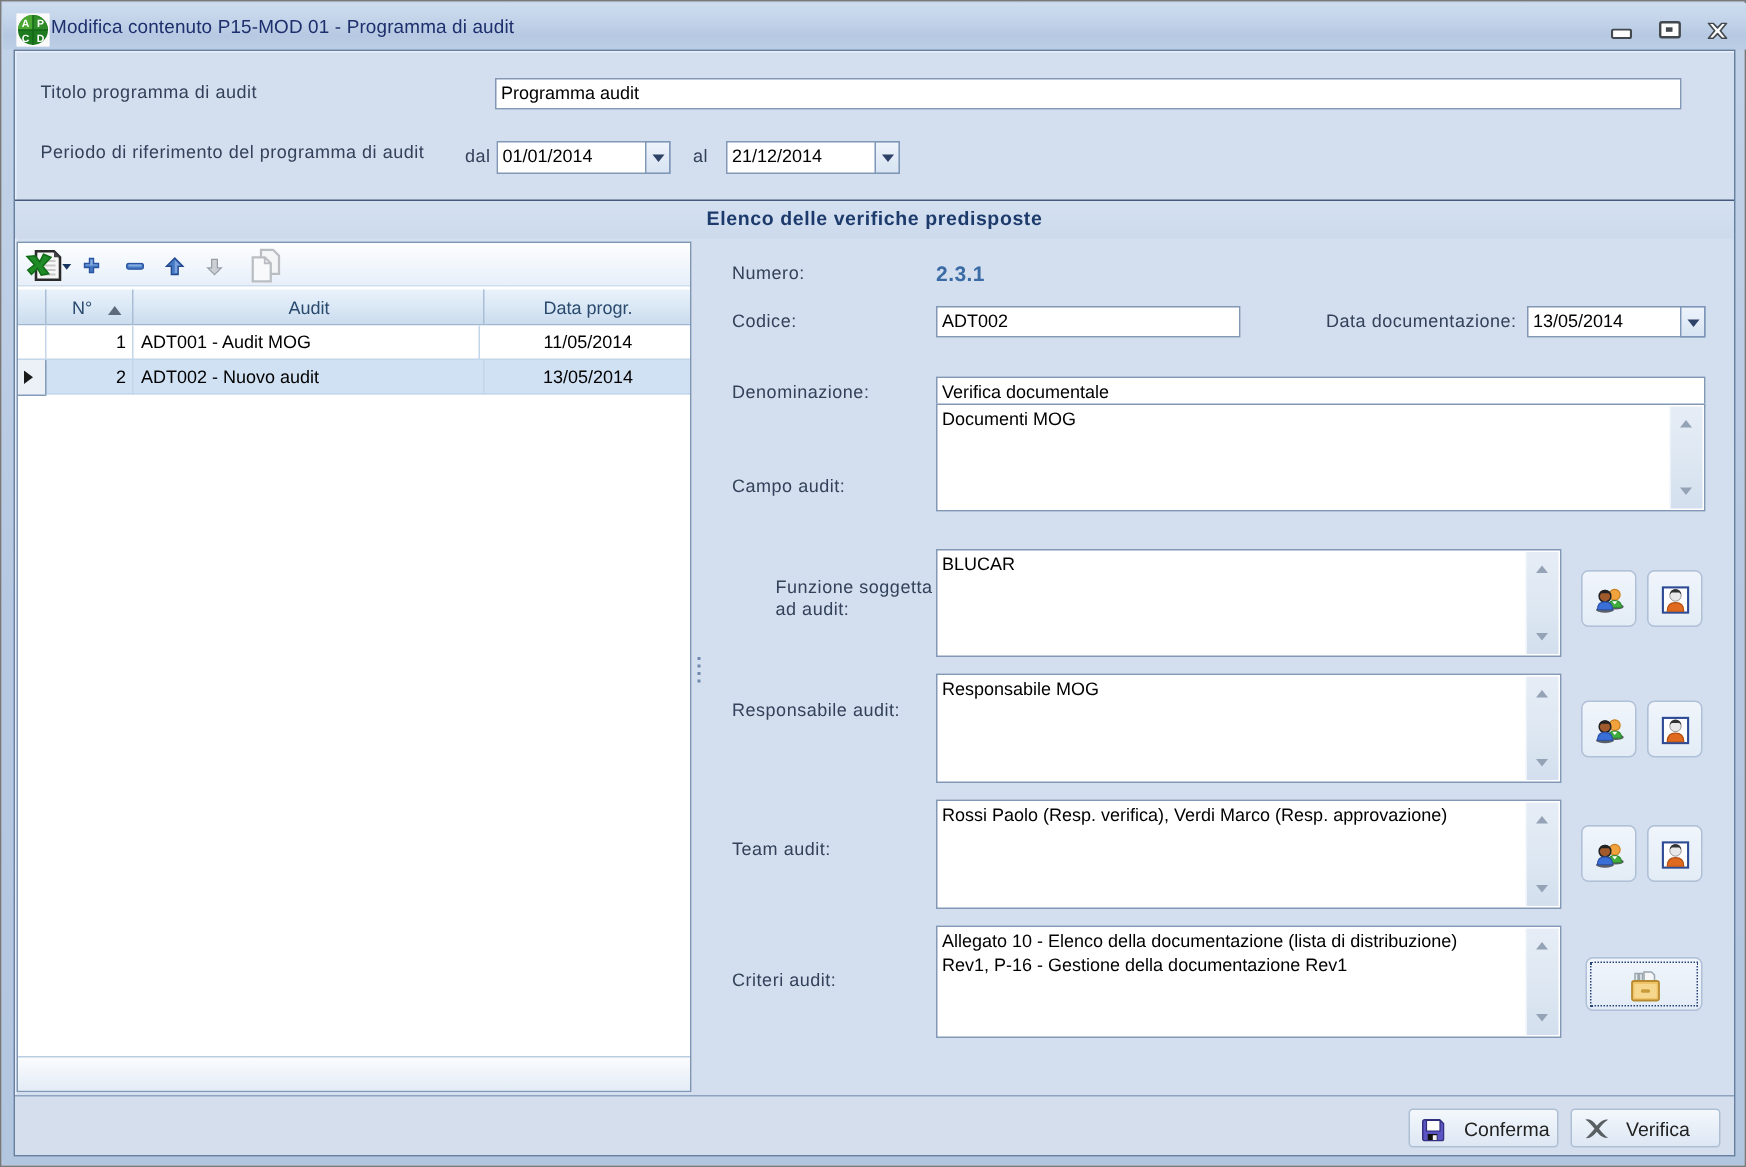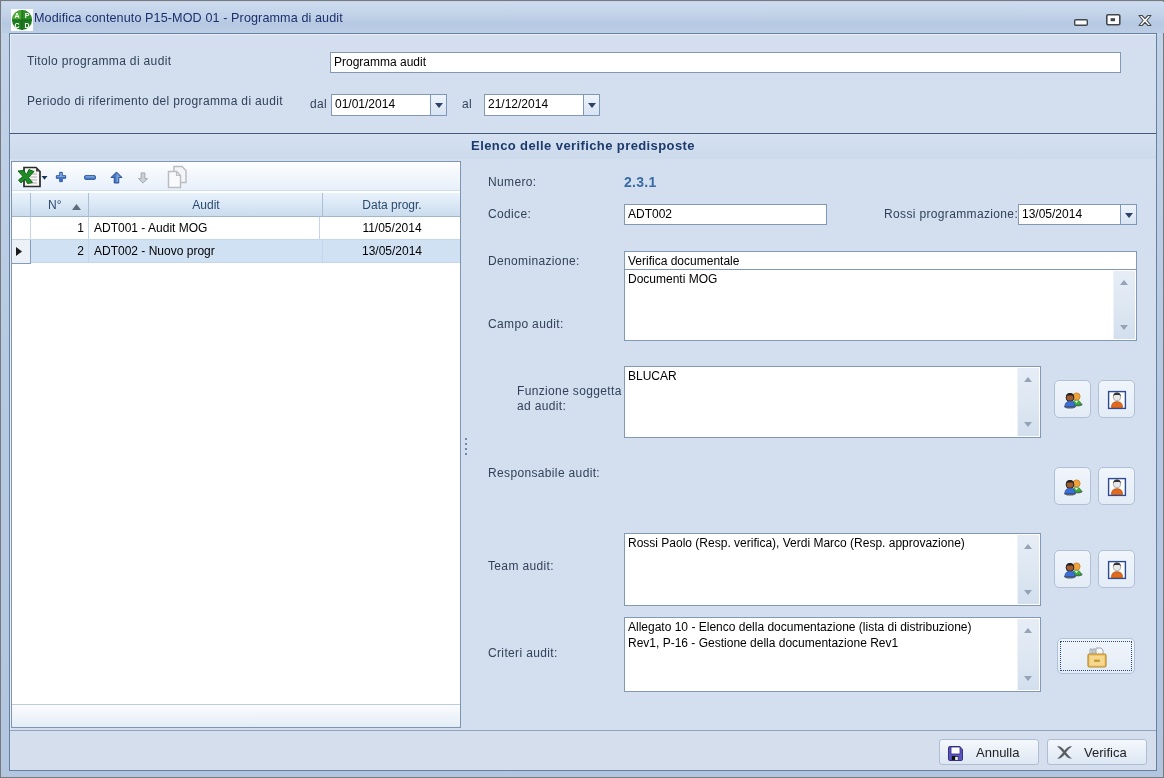--- a/index.html
+++ b/index.html
@@ -156,33 +156,33 @@
       <div class="gc" style="left:78px; width:230px; padding-left:4px;">ADT001 - Audit MOG</div>
       <div class="gc" style="left:312px; width:136px; text-align:center; border-right:none;">11/05/2014</div>
     </div>
     <div class="grow" style="top:78px; height:23px; background:#d1e1f4;">
       <div class="gc" style="left:0; width:19px; background:#ecf1f8; border-right:1px solid #839cba; box-shadow:0 1px 0 #839cba;">
           <svg style="position:absolute; left:4px; top:7px;" width="6" height="9" viewBox="0 0 6 9">
             <path d="M0 0 L6 4.5 L0 9 Z" fill="#1a1a1a"></path>
           </svg>
         </div>
       <div class="gc" style="left:20px; width:57px; text-align:right; padding-right:4px;">2</div>
-      <div class="gc" style="left:78px; width:233px; padding-left:4px;">ADT002 - Nuovo progr</div>
+      <div class="gc" style="left:78px; width:233px; padding-left:4px;">ADT002 - Nuovo audit</div>
       <div class="gc" style="left:312px; width:136px; text-align:center; border-right:none;">13/05/2014</div>
     </div>
     <div id="gridfoot"></div>
   </div>
 
   <div class="lbl" style="left:487px; top:174px;">Numero:</div>
   <div class="lbl" style="left:623px; top:173px; font-weight:bold; font-size:14px; letter-spacing:0.3px; color:#3a6ba5;">2.3.1</div>
   <div class="lbl" style="left:487px; top:206px;">Codice:</div>
   <div class="tb" style="left:623px; top:203px; width:203px; height:21px;">
       <div class="txt">ADT002</div>
     </div>
-  <div class="lbl" style="left:883px; top:206px;">Rossi programmazione:</div>
+  <div class="lbl" style="left:883px; top:206px;">Data documentazione:</div>
   <div class="tb" style="left:1017px; top:203px; width:119px; height:21px;">
       <div class="txt">13/05/2014</div>
       <div class="ddbtn"></div>
     </div>
   <div class="lbl" style="left:487px; top:253px;">Denominazione:</div>
   <div class="tb" style="left:623px; top:250px; width:513px; height:21px;">
       <div class="txt">Verifica documentale</div>
     </div>
   <div class="lbl" style="left:487px; top:316px;">Campo audit:</div>
   <div class="ta" style="left:623px; top:268px; width:513px; height:72px;">
@@ -204,20 +204,27 @@
       <svg class="icpeople" viewBox="0 0 20 20">
         <use href="#icon-people"></use>
       </svg>
     </div>
   <div class="sqbtn" style="left:1097px; top:379px;">
       <svg class="icpeople" viewBox="0 0 20 20">
         <use href="#icon-person"></use>
       </svg>
     </div>
   <div class="lbl" style="left:487px; top:465px;">Responsabile audit:</div>
+  <div class="ta" style="left:623px; top:448px; width:417px; height:73px;">
+      <div class="txt">Responsabile MOG</div>
+      <div class="sb">
+        <div class="up"></div>
+        <div class="dn"></div>
+      </div>
+    </div>
   <div class="sqbtn" style="left:1053px; top:466px;">
       <svg class="icpeople" viewBox="0 0 20 20">
         <use href="#icon-people"></use>
       </svg>
     </div>
   <div class="sqbtn" style="left:1097px; top:466px;">
       <svg class="icpeople" viewBox="0 0 20 20">
         <use href="#icon-person"></use>
       </svg>
     </div>
@@ -279,21 +286,21 @@
   </svg>
 
   <div id="bottombar">
     <div class="btn" style="left:929px;">
       <svg style="position:absolute; left:8px; top:6px;" width="15" height="15" viewBox="0 0 15 15">
         <path d="M1.8 0.5 L11.8 0.5 L14.5 3.2 L14.5 13.2 A1.3 1.3 0 0 1 13.2 14.5 L1.8 14.5 A1.3 1.3 0 0 1 0.5 13.2 L0.5 1.8 A1.3 1.3 0 0 1 1.8 0.5 Z" fill="#5b55c4" stroke="#353181" stroke-width="1"></path>
         <path d="M3 1 L12 1 L12 8 L3 8 Z" fill="#fff" stroke="#2e2a78" stroke-width="0.8"></path>
         <rect x="3.8" y="10" width="6.4" height="4" fill="#111"></rect>
         <rect x="7.2" y="10.8" width="2.6" height="3.2" fill="#f2f2f2"></rect>
       </svg>
-      <span>Annulla</span>
+      <span>Conferma</span>
     </div>
     <div class="btn" style="left:1037px;">
       <svg style="position:absolute; left:8px; top:5px;" width="17" height="15" viewBox="0 0 17 15">
         <path d="M1 1.5 C4 0.5 6 2.5 8.5 5.5 C11 2.5 13.5 0.8 16 1.5 C13 3.5 11.5 5.5 10 7.5 C12 10 14 12.5 16.2 13.5 C13 14 10.5 12 8.5 9.5 C6.5 12 4.5 14 1.2 13.8 C3.5 11.5 5.5 9.5 7 7.5 C5 5 3.5 3 1 1.5 Z" fill="#5a5f63"></path>
       </svg>
       <span>Verifica</span>
     </div>
   </div>
   <div id="splitdots"></div>
 </div>

